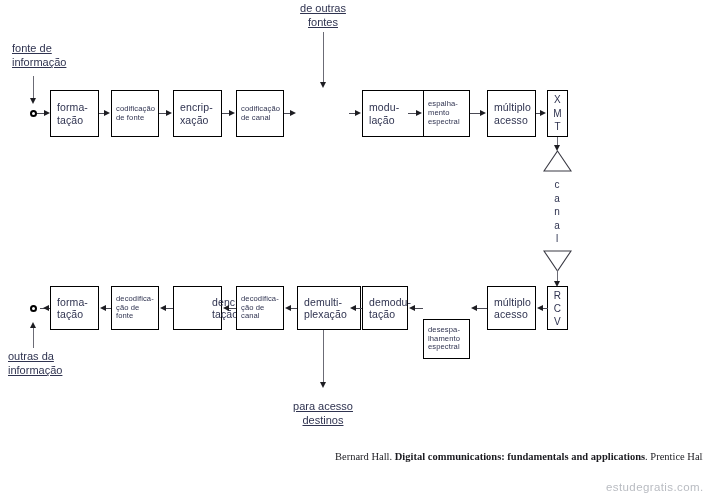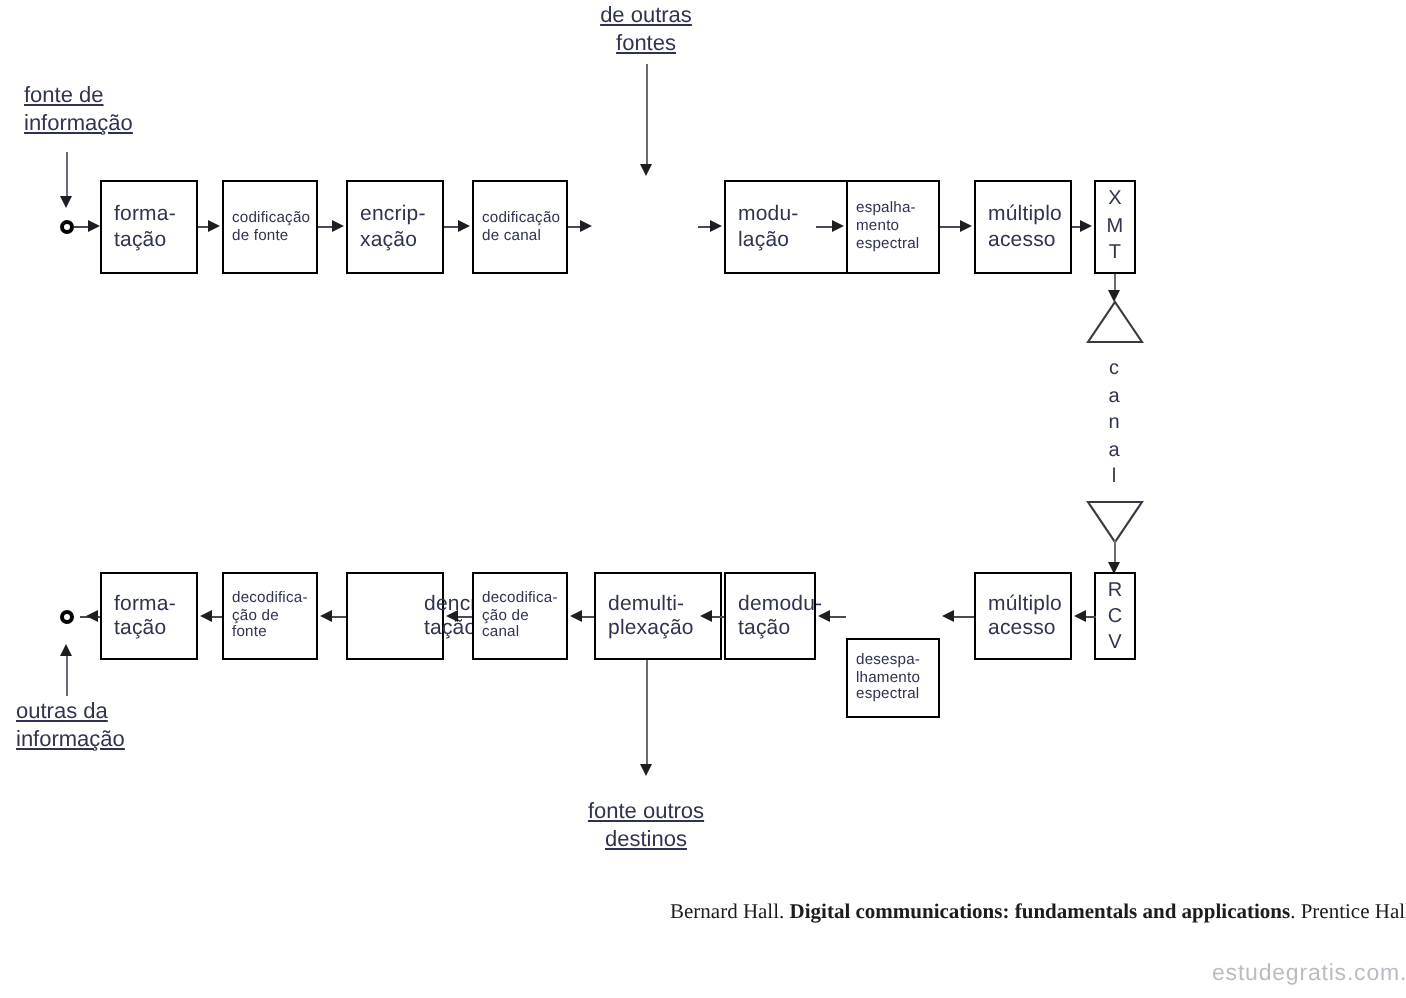--- a/index.html
+++ b/index.html
@@ -301,21 +301,21 @@
 
   <div class="vline" style="left:33px; top:326px; height:22px;"></div>
   <div class="arrow-u" style="left:29.5px; top:322px;"></div>
 
   <div class="label left" style="left:8px; top:350px; width:95px;">outras da
 informação</div>
 
   <div class="vline" style="left:323px; top:330px; height:56px;"></div>
   <div class="arrow-d" style="left:319.5px; top:382px;"></div>
 
-  <div class="label" style="left:283px; top:400px; width:80px;">fonte outros
+  <div class="label" style="left:283px; top:400px; width:80px;">para acesso
 destinos</div>
 
   <div class="citation" style="left:335px; top:451px;">
     <span>Bernard Hall.</span><span>&nbsp;</span><span class="bold">Digital communications: fundamentals and applications</span><span>. Prentice Hall, 1988.</span>
   </div>
 
   <div class="watermark" style="left:606px; top:481px;">estudegratis.com.br</div>
 
 </div>
 

